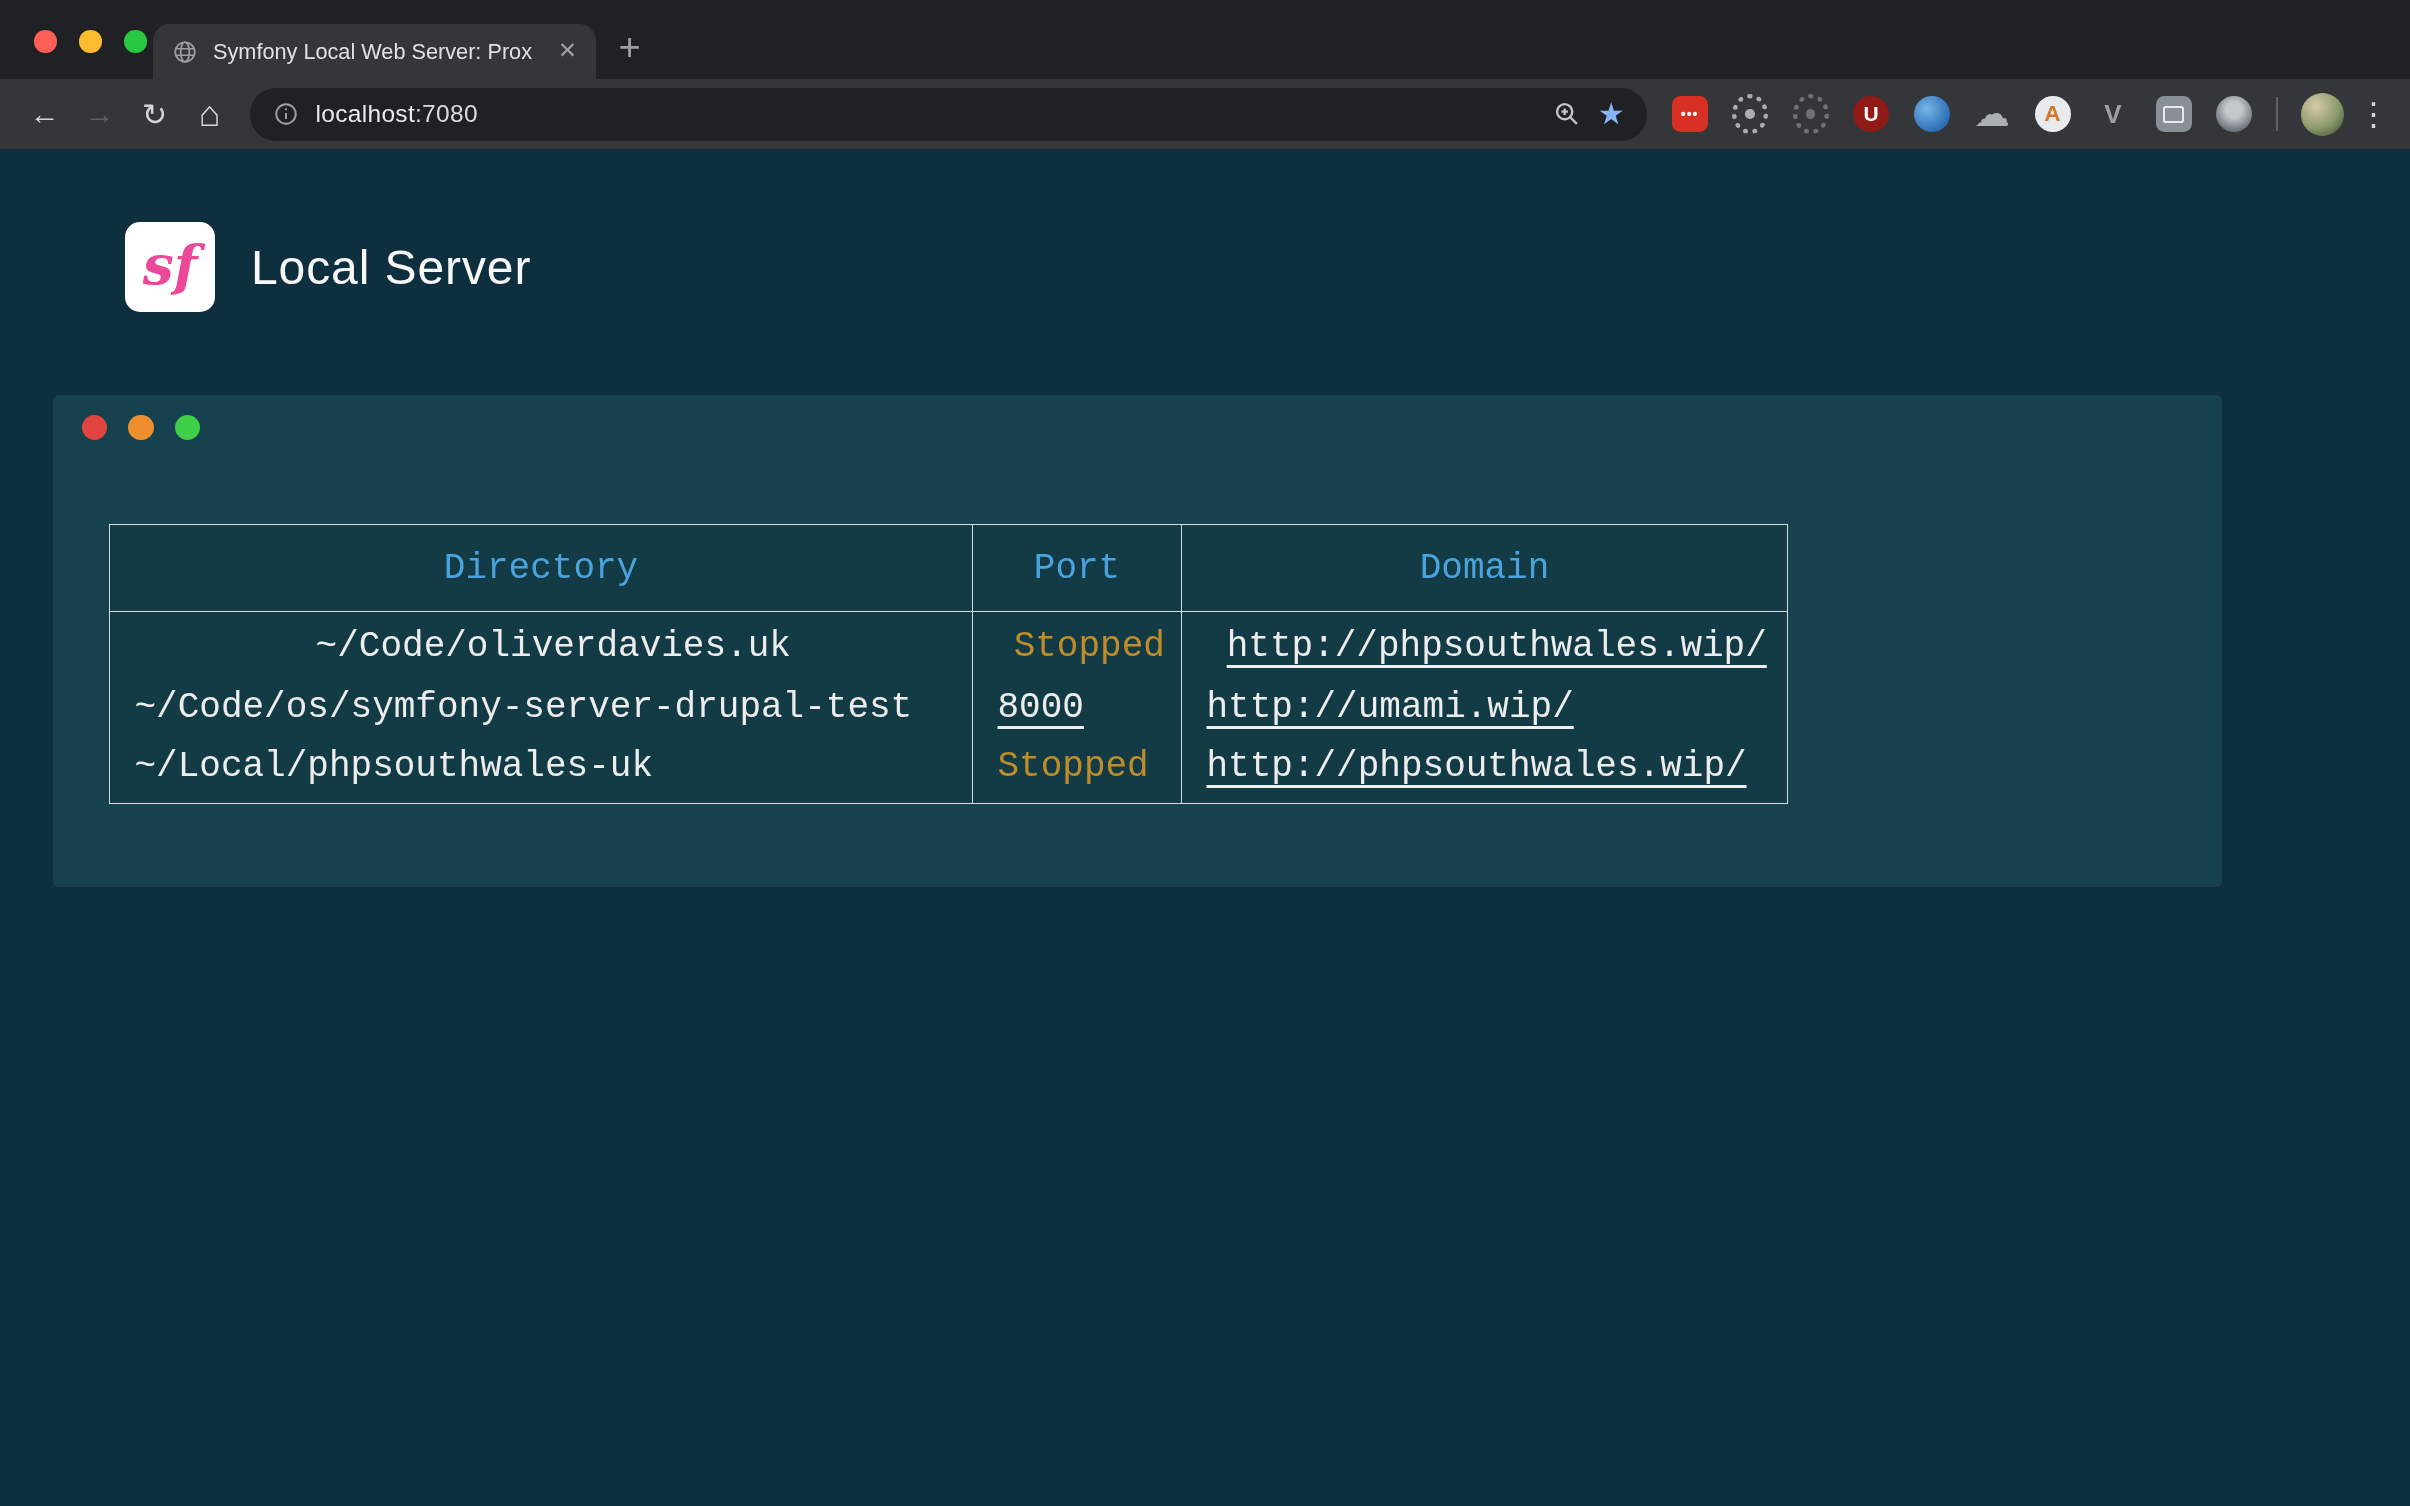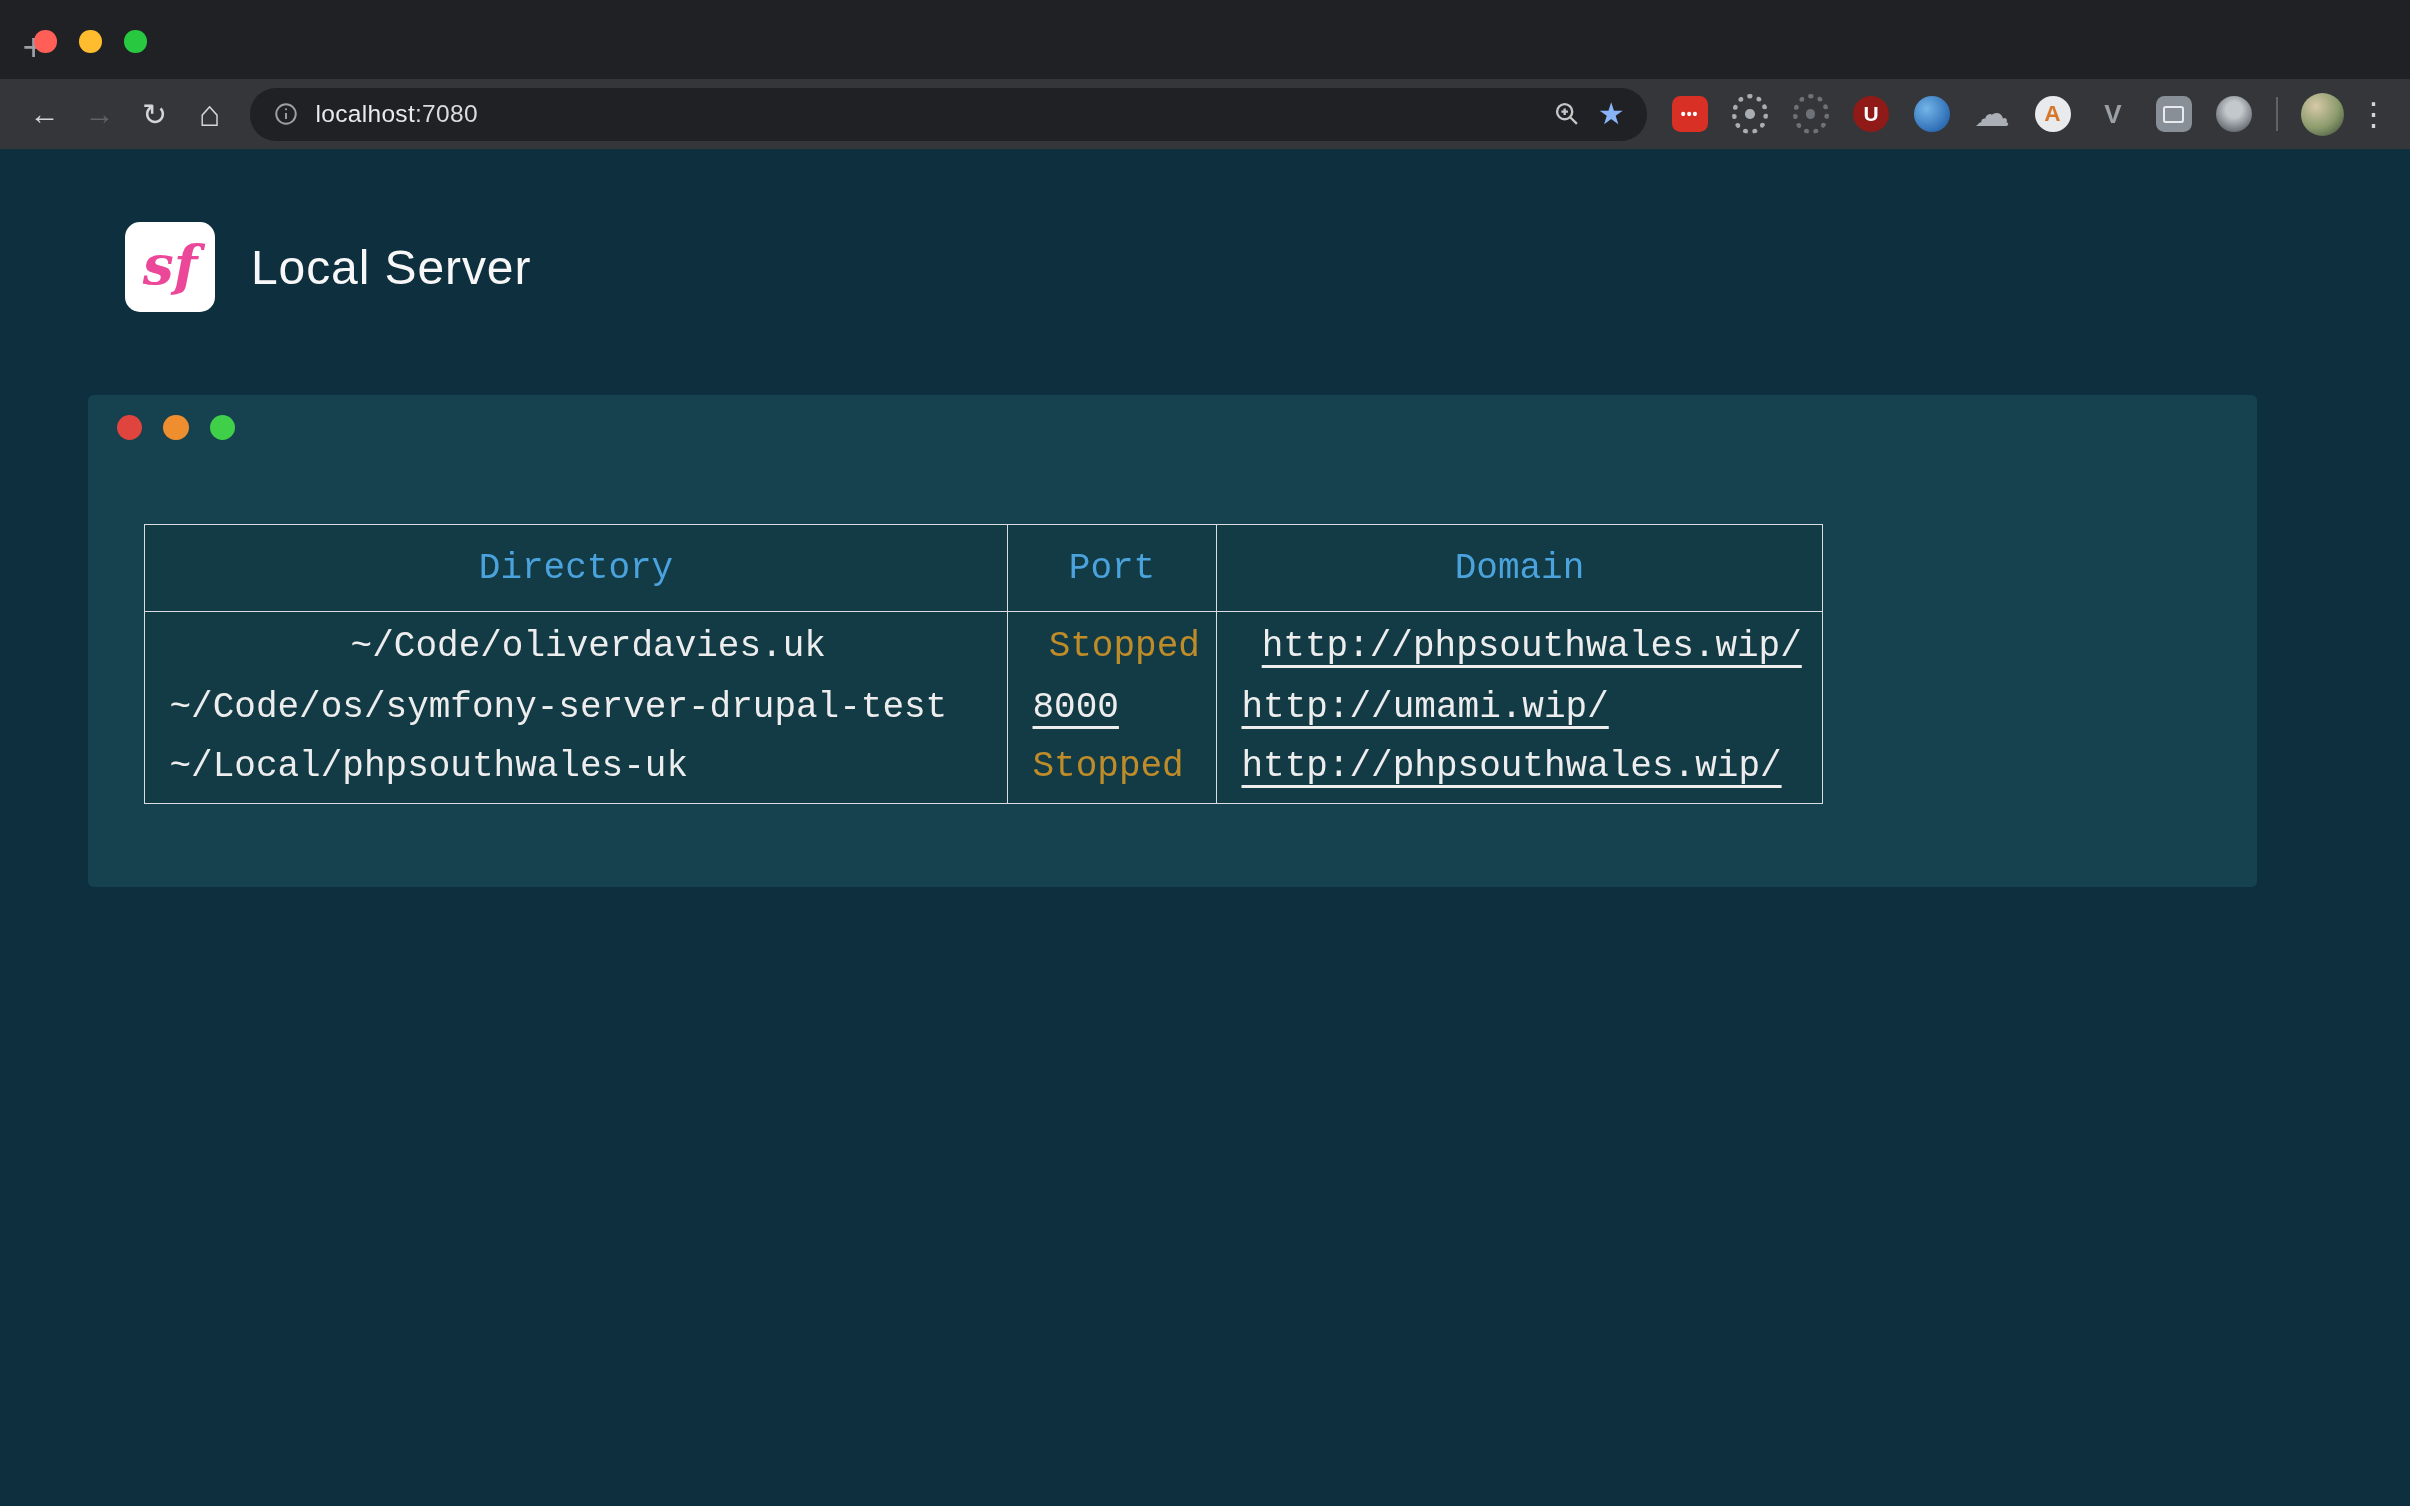--- a/index.html
+++ b/index.html
@@ -58,21 +58,21 @@
 
   
   .content { position:relative; height:1358px; background:#0d2f3e; }
   .brand { display:flex; align-items:center; gap:36px; padding:73px 0 0 125px; }
   .logo { width:90px; height:90px; background:#ffffff; border-radius:15px;
           display:flex; align-items:center; justify-content:center; }
   .logo span { font-family:"DejaVu Serif", serif; font-style:italic; font-weight:700;
                font-size:55px; color:#ec4899; transform:translateY(-2.8px); }
   .page-title { margin:0; color:#f7f7f7; font-size:48px; font-weight:400; letter-spacing:0.9px; }
 
-  .panel { margin:83px 0 0 88px; width:2169px; height:492px; background:#16424f; border-radius:5.6px; }
+  .panel { margin:83px 0 0 53px; width:2169px; height:492px; background:#16424f; border-radius:5.6px; }
   .dots { display:flex; gap:21px; padding:20px 0 0 29px; }
   .dot { width:25.4px; height:25.4px; border-radius:50%; }
   .dot.r { background:#e0443e; } .dot.o { background:#ee8e2e; } .dot.g { background:#3fcf49; }
 
   table.server-table { border-collapse:collapse; margin:84px 0 0 56px;
         font-family:"Liberation Mono", "DejaVu Sans Mono", monospace; font-size:36px;
         background:rgba(0,0,0,0.10); border:1.9px solid #d9dde0; }
   .server-table th { border:1.9px solid #d9dde0; color:#4ba3dd; font-weight:normal;
         height:87px; text-align:center; font-size:36px; }
   .server-table th.w-dir { width:863px; }
@@ -90,20 +90,31 @@
 <body>
 
 <div>
 
   <div class="tabstrip">
     <div class="traffic">
       <span class="light red"></span>
       <span class="light yellow"></span>
       <span class="light green"></span>
     </div>
+    <div class="tab">
+      <span class="favicon">
+        <svg viewBox="0 0 24 24" fill="none" stroke="#9aa0a6" stroke-width="1.6">
+          <circle cx="12" cy="12" r="9"></circle>
+            <ellipse cx="12" cy="12" rx="4" ry="9"></ellipse>
+          <path d="M3.5 9h17M3.5 15h17"></path>
+        </svg>
+      </span>
+      <span class="tab-title">Symfony Local Web Server: Prox</span>
+      <span class="tab-close">✕</span>
+    </div>
     <span class="newtab">+</span>
   </div>
 
   <div class="toolbar">
     <span class="navbtn">←</span>
     <span class="navbtn disabled">→</span>
     <span class="navbtn">↻</span>
     <span class="navbtn home">⌂</span>
 
     <div class="omnibox">

